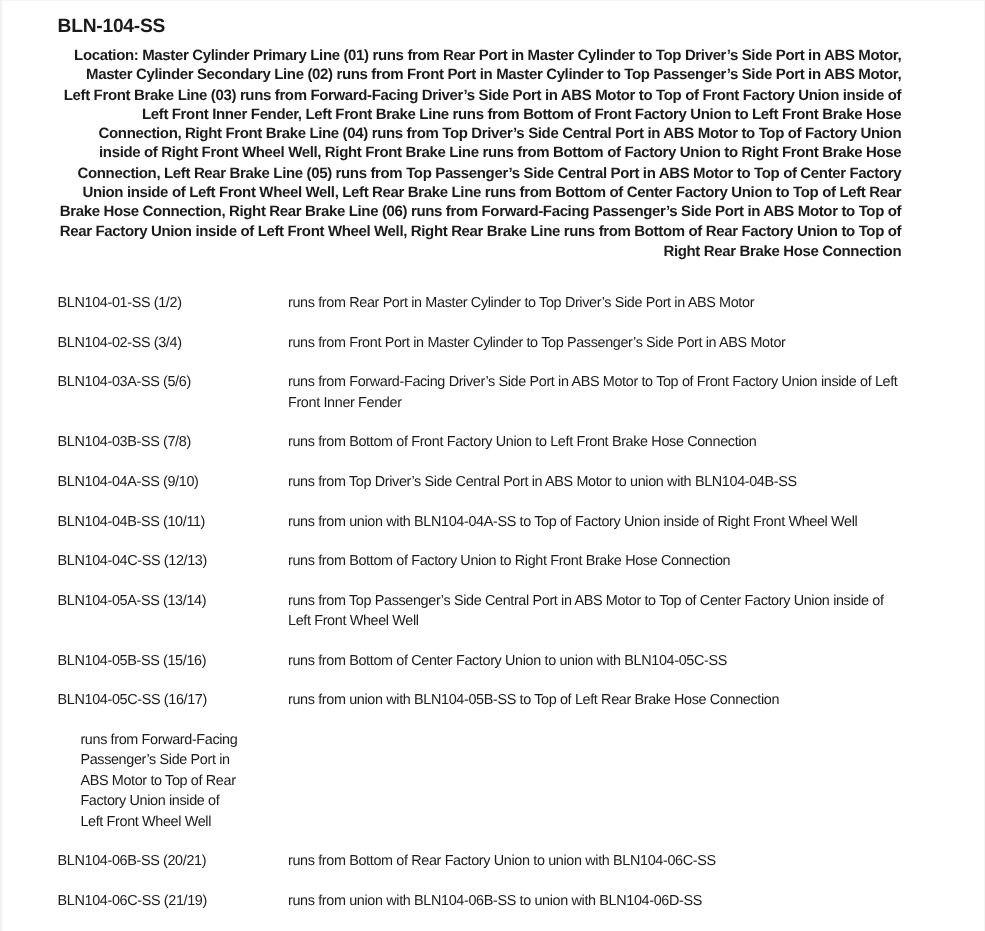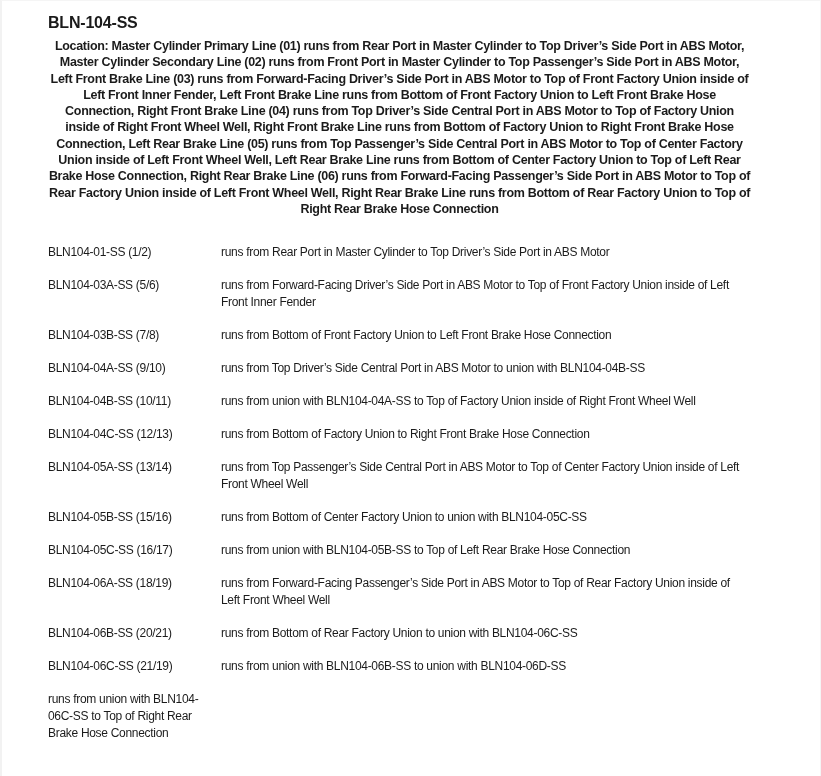--- a/index.html
+++ b/index.html
@@ -31,59 +31,64 @@
     letter-spacing: -0.2px;
     margin: 0 0 5px 0;
     line-height: 20px;
   }
   .location-paragraph {
     font-size: 12.5px;
     font-weight: 600;
     letter-spacing: -0.3px;
     line-height: 16.3px;
     margin: 0;
-    text-align: center;
+    text-align: right;
   }
   .line-list {
     margin-top: 27px;
   }
   .line-row {
     display: grid;
     grid-template-columns: 156px 1fr;
     column-gap: 17px;
     margin-bottom: 16px;
     font-size: 12px;
     font-weight: 400;
     letter-spacing: -0.3px;
     line-height: 17px;
   }
   .line-code {
     white-space: nowrap;
     padding-right: 8px;
   }
   .line-desc {
     text-align: left;
+    margin-left: 19px;
   }
 </style>
 </head>
 <body>
 
 <div class="page">
 
   <h1 class="doc-title">BLN-104-SS</h1>
 
   <p class="location-paragraph">Location: Master Cylinder Primary Line (01) runs from Rear Port in Master Cylinder to Top Driver’s Side Port in ABS Motor, Master Cylinder Secondary Line (02) runs from Front Port in Master Cylinder to Top Passenger’s Side Port in ABS Motor, Left Front Brake Line (03) runs from Forward-Facing Driver’s Side Port in ABS Motor to Top of Front Factory Union inside of Left Front Inner Fender, Left Front Brake Line runs from Bottom of Front Factory Union to Left Front Brake Hose Connection, Right Front Brake Line (04) runs from Top Driver’s Side Central Port in ABS Motor to Top of Factory Union inside of Right Front Wheel Well, Right Front Brake Line runs from Bottom of Factory Union to Right Front Brake Hose Connection, Left Rear Brake Line (05) runs from Top Passenger’s Side Central Port in ABS Motor to Top of Center Factory Union inside of Left Front Wheel Well, Left Rear Brake Line runs from Bottom of Center Factory Union to Top of Left Rear Brake Hose Connection, Right Rear Brake Line (06) runs from Forward-Facing Passenger’s Side Port in ABS Motor to Top of Rear Factory Union inside of Left Front Wheel Well, Right Rear Brake Line runs from Bottom of Rear Factory Union to Top of Right Rear Brake Hose Connection</p>
 
   <div class="line-list">
 
     <div class="line-row">
       <div class="line-code">BLN104-01-SS (1/2)</div>
       <div class="line-desc">runs from Rear Port in Master Cylinder to Top Driver’s Side Port in ABS Motor</div>
     </div>
 
+    <div class="line-row">
+      <div class="line-code">BLN104-02-SS (3/4)</div>
+      <div class="line-desc">runs from Front Port in Master Cylinder to Top Passenger’s Side Port in ABS Motor</div>
+    </div>
 
     <div class="line-row">
       <div class="line-code">BLN104-03A-SS (5/6)</div>
       <div class="line-desc">runs from Forward-Facing Driver’s Side Port in ABS Motor to Top of Front Factory Union inside of Left Front Inner Fender</div>
     </div>
 
     <div class="line-row">
       <div class="line-code">BLN104-03B-SS (7/8)</div>
       <div class="line-desc">runs from Bottom of Front Factory Union to Left Front Brake Hose Connection</div>
     </div>
@@ -112,21 +117,20 @@
       <div class="line-code">BLN104-05B-SS (15/16)</div>
       <div class="line-desc">runs from Bottom of Center Factory Union to union with BLN104-05C-SS</div>
     </div>
 
     <div class="line-row">
       <div class="line-code">BLN104-05C-SS (16/17)</div>
       <div class="line-desc">runs from union with BLN104-05B-SS to Top of Left Rear Brake Hose Connection</div>
     </div>
 
     <div class="line-row">
-      <div class="line-code">BLN104-06A-SS (18/19)</div>
       <div class="line-desc">runs from Forward-Facing Passenger’s Side Port in ABS Motor to Top of Rear Factory Union inside of Left Front Wheel Well</div>
     </div>
 
     <div class="line-row">
       <div class="line-code">BLN104-06B-SS (20/21)</div>
       <div class="line-desc">runs from Bottom of Rear Factory Union to union with BLN104-06C-SS</div>
     </div>
 
     <div class="line-row">
       <div class="line-code">BLN104-06C-SS (21/19)</div>

